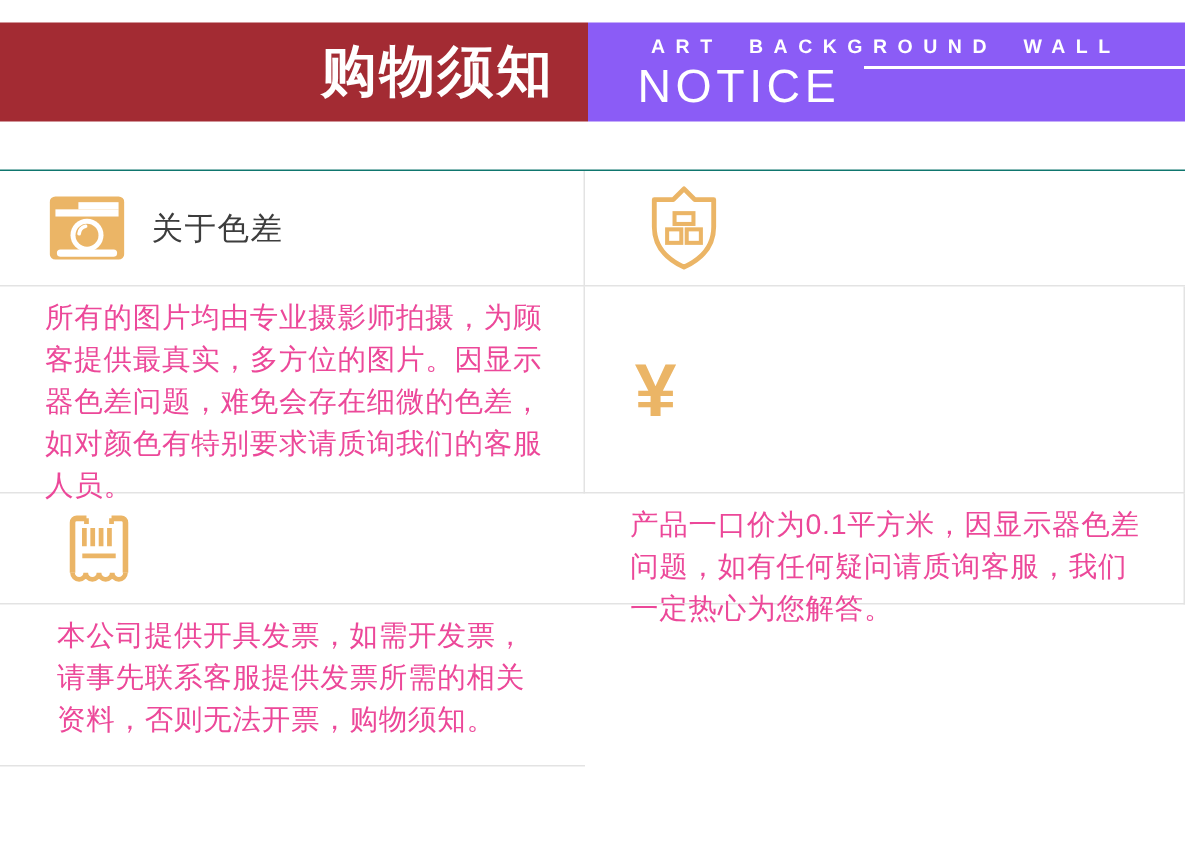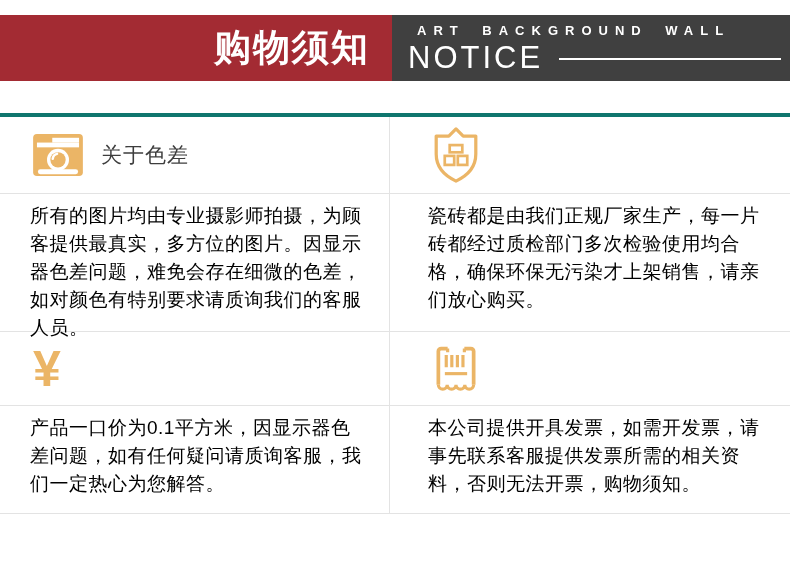--- a/index.html
+++ b/index.html
@@ -26,40 +26,39 @@
     display: flex;
     align-items: center;
     justify-content: flex-end;
     padding-right: 22px;
     font-size: 37px;
     font-weight: 700;
     letter-spacing: 2px;
   }
   .banner-gray {
     flex: 1; height: 100%;
-    background: #404040;
+    background: #8b5cf6;
     color: #ffffff;
     display: flex;
     flex-direction: column;
     justify-content: center;
-    padding-left: 16px;
+    padding-left: 33px;
     overflow: hidden;
   }
   .banner-sub {
     font-size: 13px;
     font-weight: 700;
     letter-spacing: 7px;
     word-spacing: 7px;
     margin-left: 9px;
     margin-bottom: 4px;
     white-space: nowrap;
   }
   .notice-row {
     display: flex;
-    align-items: center;
     line-height: 1;
   }
   .notice-text {
     font-size: 31px;
     font-weight: 300;
     letter-spacing: 3px;
     white-space: nowrap;
   }
   .notice-line {
     width: 222px; height: 2px;
@@ -68,41 +67,41 @@
     margin-top: 2px;
   }
   
   .grid {
     position: absolute;
     top: 113px; left: 0;
     width: 790px;
     display: grid;
     grid-template-columns: 390px 400px;
     grid-template-rows: 77px 138px 74px 108px;
-    border-top: 4px solid #0f766e;
+    border-top: 1px solid #0f766e;
   }
   .cell { border-bottom: 1px solid #e3e3e3; }
   .col-l { border-right: 1px solid #e3e3e3; }
   .title-cell {
     display: flex;
     align-items: center;
     gap: 15px;
     padding-left: 30px;
   }
   .col-r.title-cell { padding-left: 38px; }
   .card-title {
     font-size: 21px;
     color: #3d3d3d;
     letter-spacing: 1px;
   }
   .text-cell {
     padding: 8px 24px 0 30px;
     font-size: 19px;
     line-height: 28px;
-    color: #000000;
+    color: #ec4899;
     letter-spacing: 0.5px;
   }
   .col-r.text-cell { padding-left: 38px; }
   .icon-box {
     width: 56px; height: 58px;
     display: flex;
     align-items: center;
     justify-content: center;
     flex: 0 0 auto;
   }
@@ -154,21 +153,20 @@
           <g fill="none" stroke="#ebb566" stroke-width="3">
             <rect x="23" y="21" width="14" height="8"></rect>
             <rect x="17.5" y="33" width="10.5" height="10"></rect>
             <rect x="32" y="33" width="10.5" height="10"></rect>
           </g>
         </svg>
       </span>
     </div>
 
     <div class="cell col-l text-cell">所有的图片均由专业摄影师拍摄，为顾客提供最真实，多方位的图片。因显示器色差问题，难免会存在细微的色差，如对颜色有特别要求请质询我们的客服人员。</div>
-    <div class="cell col-r text-cell">瓷砖都是由我们正规厂家生产，每一片砖都经过质检部门多次检验使用均合格，确保环保无污染才上架销售，请亲们放心购买。</div>
 
     <div class="cell col-l title-cell">
       <span class="icon-box" style="width:34px;">
         <span class="yen-glyph">¥</span>
       </span>
     </div>
     <div class="cell col-r title-cell">
       <span class="icon-box">
         <svg width="52" height="52" viewBox="0 0 56 56">
           <g fill="none" stroke="#ebb566" stroke-width="4" stroke-linejoin="round">

